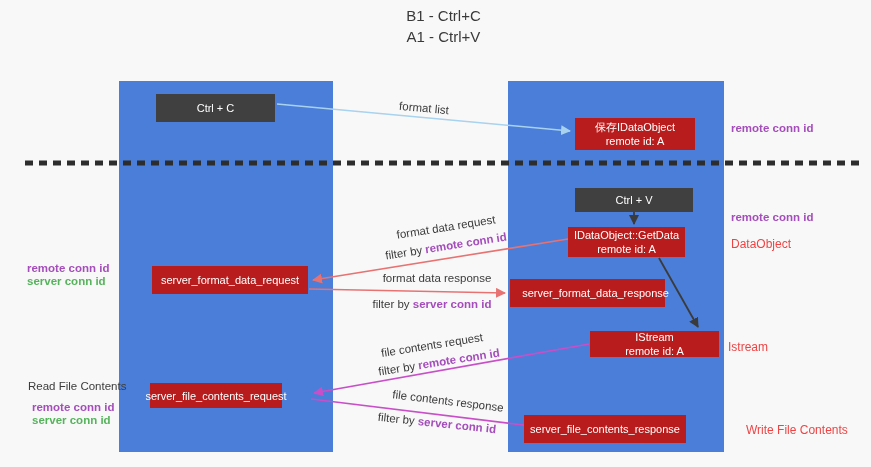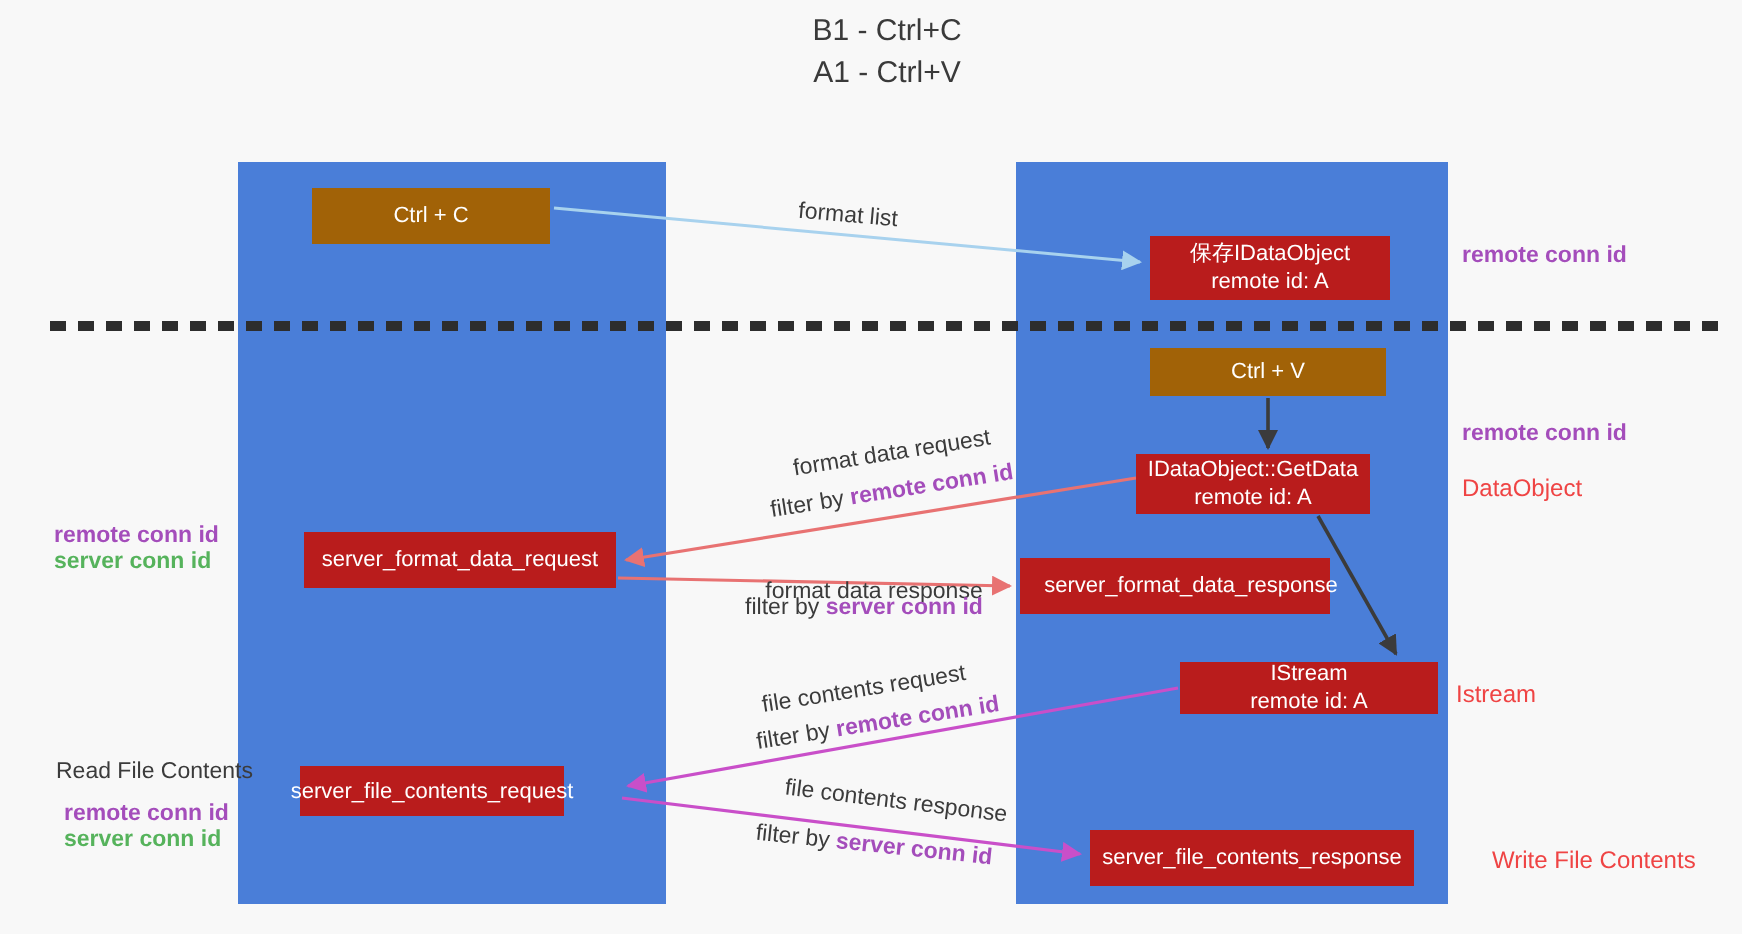--- a/index.html
+++ b/index.html
@@ -14,40 +14,40 @@
   .col-header { top: 46px; text-align: center; font-size: 12px; line-height: 14px; color: #3c3c3c; }
   .col-header.left  { left: 119px; width: 214px; }
   .col-header.right { left: 508px; width: 216px; }
 
   .lifeline { top: 81px; height: 371px; background: #4a7ed8; }
   .lifeline.left  { left: 119px; width: 214px; }
   .lifeline.right { left: 508px; width: 216px; }
 
   .node { display: flex; flex-direction: column; align-items: center; justify-content: center;
           color: #ffffff; font-size: 11px; line-height: 14px; text-align: center; }
-  .node.green  { background: #a16207; }
+  .node.green  { background: #404040; }
   .node.orange { background: #b91c1c; }
 
   .box-ctrl-c   { left: 156px; top:  94px; width: 119px; height: 28px; }
   .box-save     { left: 575px; top: 118px; width: 120px; height: 32px; }
-  .box-ctrl-v   { left: 575px; top: 174px; width: 118px; height: 24px; }
+  .box-ctrl-v   { left: 575px; top: 188px; width: 118px; height: 24px; }
   .box-getdata  { left: 568px; top: 227px; width: 117px; height: 30px; }
   .box-fmt-req  { left: 152px; top: 266px; width: 156px; height: 28px; }
   .box-fmt-resp { left: 510px; top: 279px; width: 155px; height: 28px; padding-left: 16px; }
   .box-istream  { left: 590px; top: 331px; width: 129px; height: 26px; }
   .box-file-req { left: 150px; top: 383px; width: 132px; height: 25px; }
-  .box-file-resp{ left: 545px; top: 415px; width: 162px; height: 28px; }
+  .box-file-resp{ left: 524px; top: 415px; width: 162px; height: 28px; }
 
   .edge-label { font-size: 11.5px; color: #3b3b3b; white-space: nowrap; transform-origin: center; }
   .edge-label .conn { font-weight: bold; color: #a44dbb; }
 
   .lab-format-list      { left: 424px; top: 108px; transform: translate(-50%,-50%) rotate(5deg); }
   .lab-fmt-req          { left: 446px; top: 227px; transform: translate(-50%,-50%) rotate(-9deg); }
   .lab-fmt-req-filter   { left: 446px; top: 246px; transform: translate(-50%,-50%) rotate(-9deg); }
-  .lab-fmt-resp         { left: 437px; top: 296px; transform: translate(-50%,-50%); }
+  .lab-fmt-resp         { left: 437px; top: 278px; transform: translate(-50%,-50%); }
   .lab-fmt-resp-filter  { left: 432px; top: 304px; transform: translate(-50%,-50%); }
   .lab-file-req         { left: 432px; top: 345px; transform: translate(-50%,-50%) rotate(-9deg); }
   .lab-file-req-filter  { left: 439px; top: 362px; transform: translate(-50%,-50%) rotate(-9deg); }
   .lab-file-resp        { left: 448px; top: 401px; transform: translate(-50%,-50%) rotate(7deg); }
   .lab-file-resp-filter { left: 437px; top: 423px; transform: translate(-50%,-50%) rotate(6deg); }
 
   .side-label { white-space: nowrap; font-size: 11.5px; }
   .side-label.purple { color: #a44dbb; font-weight: bold; }
   .side-label.green  { color: #56b35c; font-weight: bold; }
   .side-label.dark   { color: #ef4444; font-size: 12px; }

